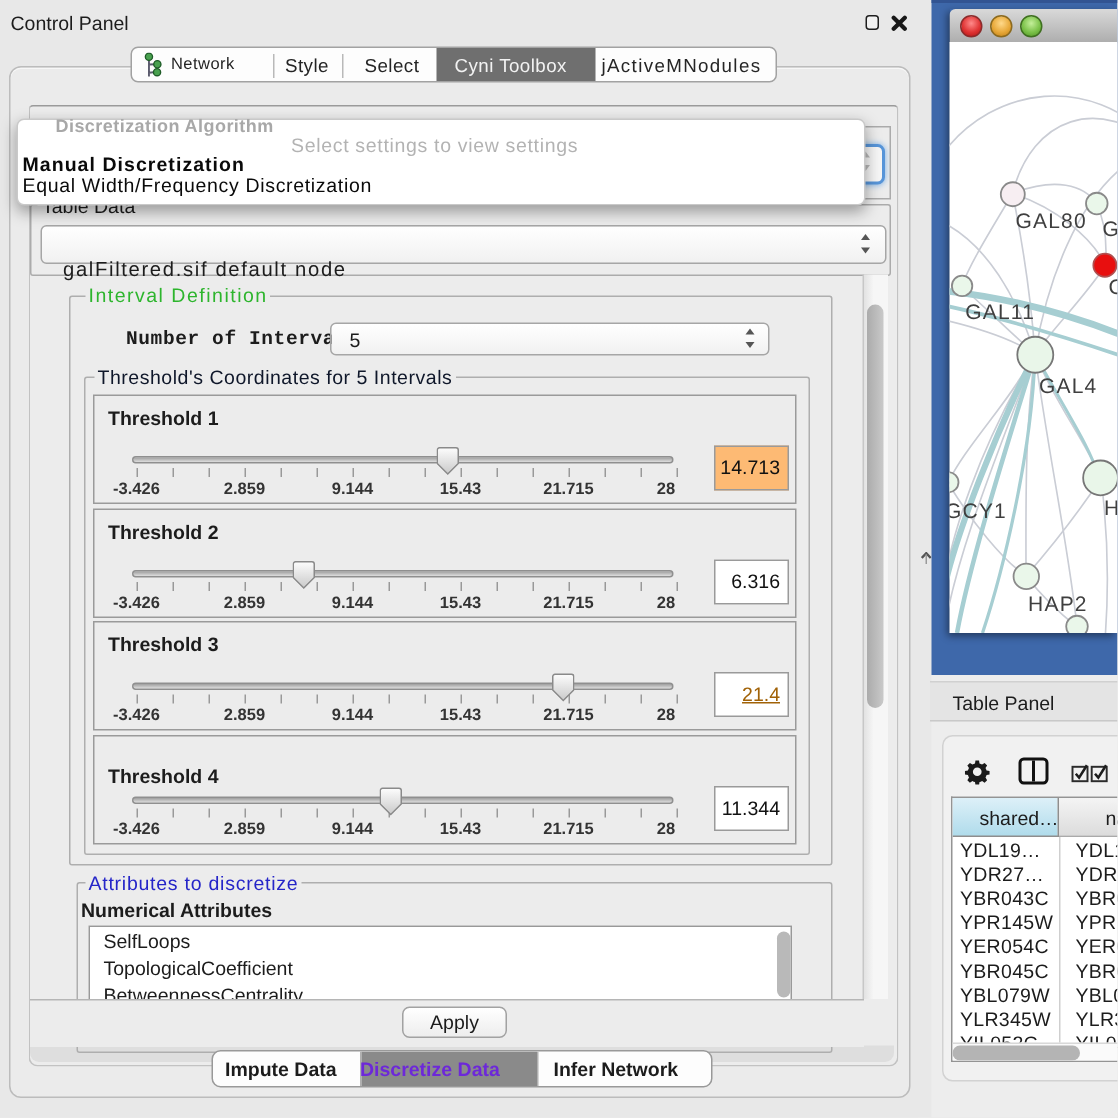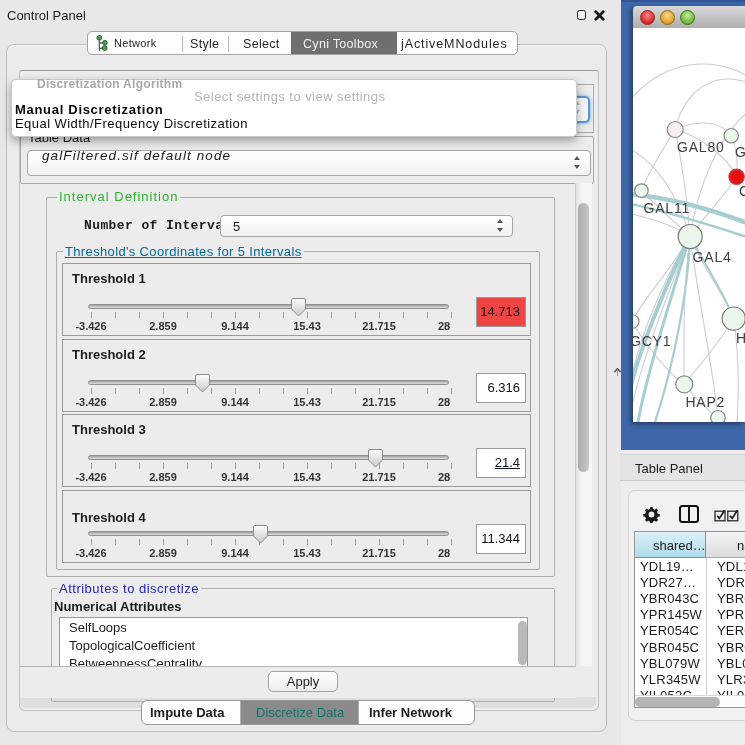--- a/index.html
+++ b/index.html
@@ -48,34 +48,34 @@
 <div class="abs" style="left:27px;top:84px;width:565px;height:47px;border:1px solid #ababab;"></div>
 
 <div class="abs" style="left:560px;top:96px;width:26px;height:23px;background:#f6f6f6;border:2.5px solid #5795d9;border-radius:5px;box-shadow:0 0 4px #77aee7;"></div>
 <div class="abs" style="left:574px;top:101px;width:0;height:0;border-left:3px solid transparent;border-right:3px solid transparent;border-bottom:4px solid #b9b9b9;"></div>
 <div class="abs" style="left:574px;top:110px;width:0;height:0;border-left:3px solid transparent;border-right:3px solid transparent;border-top:4px solid #b9b9b9;"></div>
 
 <div class="abs" style="left:20px;top:136px;width:572px;height:46px;border:1px solid #ababab;border-radius:2px;"></div>
 <div class="abs t13" style="left:25px;top:130px;background:#ececec;padding:0 3px;">Table Data</div>
 
 <div class="abs" style="left:27px;top:150px;width:564px;height:26px;background:linear-gradient(#ffffff,#f1f1f1);border:1px solid #a6a6a6;border-radius:4px;box-sizing:border-box;"></div>
-<div class="abs" style="left:42px;top:148px;font-size:13.5px;color:#1c1c1c;letter-spacing:1.1px;font-style:italic;">galFiltered.sif default node</div>
+<div class="abs" style="left:42px;top:172px;font-size:13.5px;color:#1c1c1c;letter-spacing:1.1px;">galFiltered.sif default node</div>
 <div class="abs" style="left:574px;top:156px;width:0;height:0;border-left:3.5px solid transparent;border-right:3.5px solid transparent;border-bottom:4.5px solid #555;"></div>
 <div class="abs" style="left:574px;top:165px;width:0;height:0;border-left:3.5px solid transparent;border-right:3.5px solid transparent;border-top:4.5px solid #555;"></div>
 
 <div class="abs" style="left:46px;top:197px;width:507px;height:378px;border:1px solid #aeaeae;border-radius:2px;"></div>
 <div class="abs" style="left:57px;top:189px;font-size:13px;color:#2db52d;background:#ececec;padding:0 2px;letter-spacing:1.0px;">Interval Definition</div>
 <div class="abs t13 bold" style="left:84px;top:218px;letter-spacing:0.4px;font-family:Liberation Mono, monospace;">Number of Intervals</div>
 <div class="abs" style="left:220px;top:215px;width:293px;height:22px;background:linear-gradient(#ffffff,#f1f1f1);border:1px solid #a6a6a6;border-radius:4px;box-sizing:border-box;"></div>
 <div class="abs t13" style="left:233px;top:219px;">5</div>
 <div class="abs" style="left:497px;top:219px;width:0;height:0;border-left:3.5px solid transparent;border-right:3.5px solid transparent;border-bottom:4.5px solid #555;"></div>
 <div class="abs" style="left:497px;top:228px;width:0;height:0;border-left:3.5px solid transparent;border-right:3.5px solid transparent;border-top:4.5px solid #555;"></div>
 
 <div class="abs" style="left:56px;top:251px;width:482px;height:317px;border:1px solid #aeaeae;border-radius:2px;"></div>
-<div class="abs" style="left:63px;top:244px;font-size:13px;color:#0369a1;background:#ececec;padding:0 2px;letter-spacing:0.35px;text-decoration:underline;">Threshold's Coordinates for 5 Intervals</div>
+<div class="abs" style="left:63px;top:244px;font-size:13px;color:#0f172a;background:#ececec;padding:0 2px;letter-spacing:0.35px;">Threshold's Coordinates for 5 Intervals</div>
 
 <div id="throws">
     <div class="abs" style="left:62px;top:263px;width:469px;height:73px;border:1px solid #9a9a9a;box-sizing:border-box;">
       <div class="abs t13 bold" style="left:9px;top:7px;">Threshold 1</div>
       <div class="abs" style="left:25px;top:40px;width:361px;height:5px;background:linear-gradient(#9f9f9f,#dedede);border:1px solid #8f8f8f;border-radius:3px;box-sizing:border-box;"></div>
       <div class="abs" style="left:28px;top:48px;width:1px;height:6px;background:#999;"></div>
       <div class="abs" style="left:52px;top:48px;width:1px;height:6px;background:#999;"></div>
       <div class="abs" style="left:76px;top:48px;width:1px;height:6px;background:#999;"></div>
       <div class="abs" style="left:100px;top:48px;width:1px;height:6px;background:#999;"></div>
       <div class="abs" style="left:124px;top:48px;width:1px;height:6px;background:#999;"></div>
@@ -98,21 +98,21 @@
       <div class="abs" style="left:361px;top:56px;width:40px;text-align:center;font-size:11px;font-weight:bold;color:#333;">28</div>
       <svg class="abs" style="left:228.2px;top:33px;" width="15" height="20" viewBox="0 0 15 20">
         <path d="M2 1.5 h11 a1.5 1.5 0 0 1 1.5 1.5 v9 L7.5 19 L.5 12 v-9 A1.5 1.5 0 0 1 2 1.5 z" fill="url(#g0)" stroke="#8a8a8a"></path>
         <defs>
           <linearGradient id="g0" x1="0" y1="0" x2="0" y2="1">
             <stop offset="0" stop-color="#fdfdfd"></stop>
             <stop offset="1" stop-color="#c9c9c9"></stop>
           </linearGradient>
         </defs>
       </svg>
-      <div class="abs" style="left:413px;top:33px;width:50px;height:30px;background:#ef4444;border:1px solid #9a9a9a;box-sizing:border-box;text-align:right;"><span style="font-size:13px;color:#111;line-height:28px;padding-right:5px;">14.713</span></div>
+      <div class="abs" style="left:413px;top:33px;width:50px;height:30px;background:#fdba74;border:1px solid #9a9a9a;box-sizing:border-box;text-align:right;"><span style="font-size:13px;color:#111;line-height:28px;padding-right:5px;">14.713</span></div>
     </div>
     <div class="abs" style="left:62px;top:339px;width:469px;height:73px;border:1px solid #9a9a9a;box-sizing:border-box;">
       <div class="abs t13 bold" style="left:9px;top:7px;">Threshold 2</div>
       <div class="abs" style="left:25px;top:40px;width:361px;height:5px;background:linear-gradient(#9f9f9f,#dedede);border:1px solid #8f8f8f;border-radius:3px;box-sizing:border-box;"></div>
       <div class="abs" style="left:28px;top:48px;width:1px;height:6px;background:#999;"></div>
       <div class="abs" style="left:52px;top:48px;width:1px;height:6px;background:#999;"></div>
       <div class="abs" style="left:76px;top:48px;width:1px;height:6px;background:#999;"></div>
       <div class="abs" style="left:100px;top:48px;width:1px;height:6px;background:#999;"></div>
       <div class="abs" style="left:124px;top:48px;width:1px;height:6px;background:#999;"></div>
       <div class="abs" style="left:148px;top:48px;width:1px;height:6px;background:#999;"></div>
@@ -170,21 +170,21 @@
       <div class="abs" style="left:361px;top:56px;width:40px;text-align:center;font-size:11px;font-weight:bold;color:#333;">28</div>
       <svg class="abs" style="left:304.9px;top:33px;" width="15" height="20" viewBox="0 0 15 20">
         <path d="M2 1.5 h11 a1.5 1.5 0 0 1 1.5 1.5 v9 L7.5 19 L.5 12 v-9 A1.5 1.5 0 0 1 2 1.5 z" fill="url(#g2)" stroke="#8a8a8a"></path>
         <defs>
           <linearGradient id="g2" x1="0" y1="0" x2="0" y2="1">
             <stop offset="0" stop-color="#fdfdfd"></stop>
             <stop offset="1" stop-color="#c9c9c9"></stop>
           </linearGradient>
         </defs>
       </svg>
-      <div class="abs" style="left:413px;top:33px;width:50px;height:30px;background:#fff;border:1px solid #9a9a9a;box-sizing:border-box;text-align:right;"><span style="font-size:13px;color:#0f172a;line-height:28px;padding-right:5px;text-decoration:underline;">21.4</span></div>
+      <div class="abs" style="left:413px;top:33px;width:50px;height:30px;background:#fff;border:1px solid #9a9a9a;box-sizing:border-box;text-align:right;"><span style="font-size:13px;color:#a16207;line-height:28px;padding-right:5px;text-decoration:underline;">21.4</span></div>
     </div>
     <div class="abs" style="left:62px;top:490px;width:469px;height:73px;border:1px solid #9a9a9a;box-sizing:border-box;">
       <div class="abs t13 bold" style="left:9px;top:19px;">Threshold 4</div>
       <div class="abs" style="left:25px;top:40px;width:361px;height:5px;background:linear-gradient(#9f9f9f,#dedede);border:1px solid #8f8f8f;border-radius:3px;box-sizing:border-box;"></div>
       <div class="abs" style="left:28px;top:48px;width:1px;height:6px;background:#999;"></div>
       <div class="abs" style="left:52px;top:48px;width:1px;height:6px;background:#999;"></div>
       <div class="abs" style="left:76px;top:48px;width:1px;height:6px;background:#999;"></div>
       <div class="abs" style="left:100px;top:48px;width:1px;height:6px;background:#999;"></div>
       <div class="abs" style="left:124px;top:48px;width:1px;height:6px;background:#999;"></div>
       <div class="abs" style="left:148px;top:48px;width:1px;height:6px;background:#999;"></div>
@@ -232,21 +232,21 @@
 <div class="abs" style="left:578px;top:203px;width:11px;height:269px;background:linear-gradient(90deg,#ababab,#c9c9c9);border-radius:6px;"></div>
 
 <div class="abs" style="left:268px;top:671px;width:70px;height:21px;background:linear-gradient(#ffffff,#ededed);border:1px solid #a2a2a2;border-radius:5px;box-sizing:border-box;text-align:center;"><span class="t13" style="line-height:19px;">Apply</span></div>
 
 <div class="abs" style="left:141px;top:700px;width:334px;height:25px;background:#fdfdfd;border:1px solid #999;border-radius:6px;box-sizing:border-box;overflow:hidden;">
   <div class="abs" style="left:98px;top:0;width:1px;height:25px;background:#b0b0b0;"></div>
   <div class="abs" style="left:99px;top:0;width:117px;height:25px;background:#8a8a8a;"></div>
   <div class="abs" style="left:216px;top:0;width:1px;height:25px;background:#b0b0b0;"></div>
 </div>
 <div class="abs t13" style="left:150px;top:705px;font-weight:bold;">Impute Data</div>
-<div class="abs t13" style="left:256px;top:705px;color:#0f766e;font-weight:normal;">Discretize Data</div>
+<div class="abs t13" style="left:240px;top:705px;color:#6d28d9;font-weight:bold;">Discretize Data</div>
 <div class="abs t13" style="left:369px;top:705px;font-weight:bold;">Infer Network</div>
 
 <div class="abs" style="left:11px;top:79px;width:566px;height:58px;background:#fff;border:1px solid #c9c9c9;border-radius:5px;box-sizing:border-box;box-shadow:0 4px 10px rgba(0,0,0,.35);"></div>
 <div class="abs bold" style="left:37px;top:77px;color:#a8a8a8;font-size:12px;letter-spacing:0.3px;">Discretization Algorithm</div>
 <div class="abs" style="left:0px;top:70px;width:300px;height:9px;overflow:hidden;">
   <div class="abs bold" style="left:37px;top:7px;color:#3a3a3a;font-size:12px;letter-spacing:0.3px;">Discretization Algorithm</div>
 </div>
 <div class="abs" style="left:194px;top:89px;width:220px;font-size:13px;color:#b3b3b3;letter-spacing:0.45px;white-space:nowrap;">Select settings to view settings</div>
 <div class="abs t13 bold" style="left:15px;top:102px;color:#0a0a0a;letter-spacing:0.7px;">Manual Discretization</div>
 <div class="abs t13" style="left:15px;top:116px;color:#0a0a0a;letter-spacing:0.45px;">Equal Width/Frequency Discretization</div>

